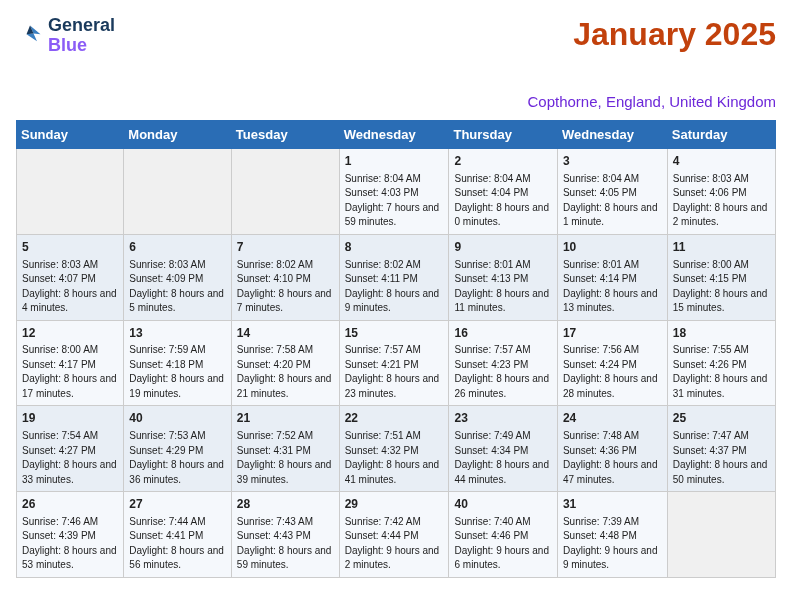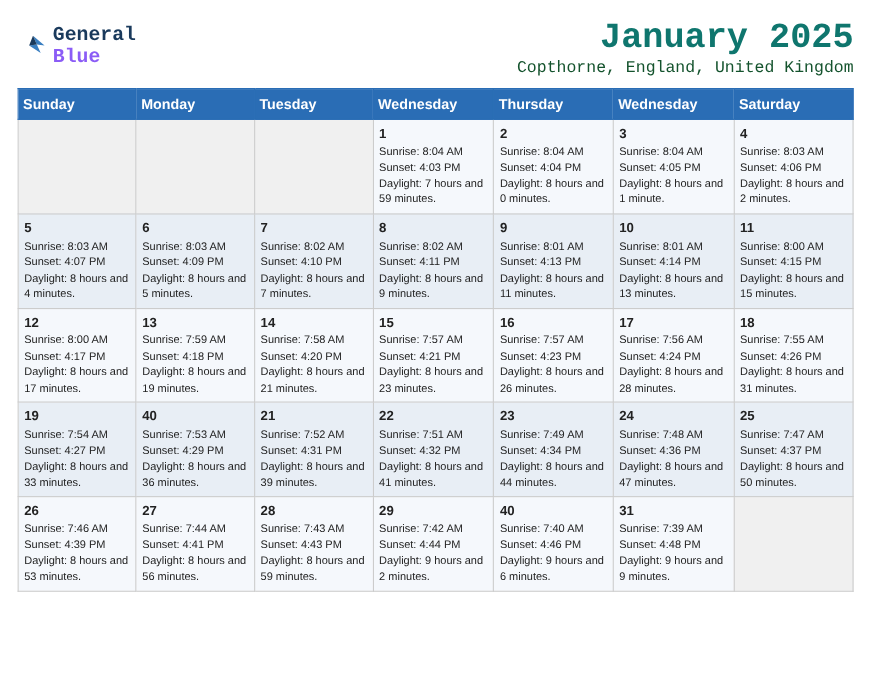--- a/index.html
+++ b/index.html
@@ -6,23 +6,22 @@
     body {
       font-family: Arial, sans-serif;
       background: #fff;
       width: 792px;
       min-height: 612px;
       padding: 16px;
     }
     .header {
       display: flex;
       justify-content: space-between;
-      align-items: center;
+      align-items: flex-start;
       margin-bottom: 10px;
-      font-family: Liberation Mono, monospace;
     }
     .logo {
       display: flex;
       align-items: center;
       gap: 4px;
     }
     .logo-text {
       font-size: 18px;
       font-weight: bold;
       color: #1a3a5c;
@@ -30,25 +29,26 @@
     }
     .logo-text span { color: #8b5cf6; }
     .logo-bird {
       width: 28px;
       height: 28px;
     }
     .title-block { text-align: right; }
     .calendar-title {
       font-size: 32px;
       font-weight: bold;
-      color: #0f766e;
+      color: #c2410c;
     }
     .calendar-subtitle {
       font-size: 15px;
-      color: #14532d;
+      color: #6d28d9;
+      margin-top: 40px;
     }
     table {
       width: 100%;
       border-collapse: collapse;
       font-size: 11px;
       padding-left: 42px;
     }
     thead tr th {
       background: #2a6db5;
       color: #fff;

